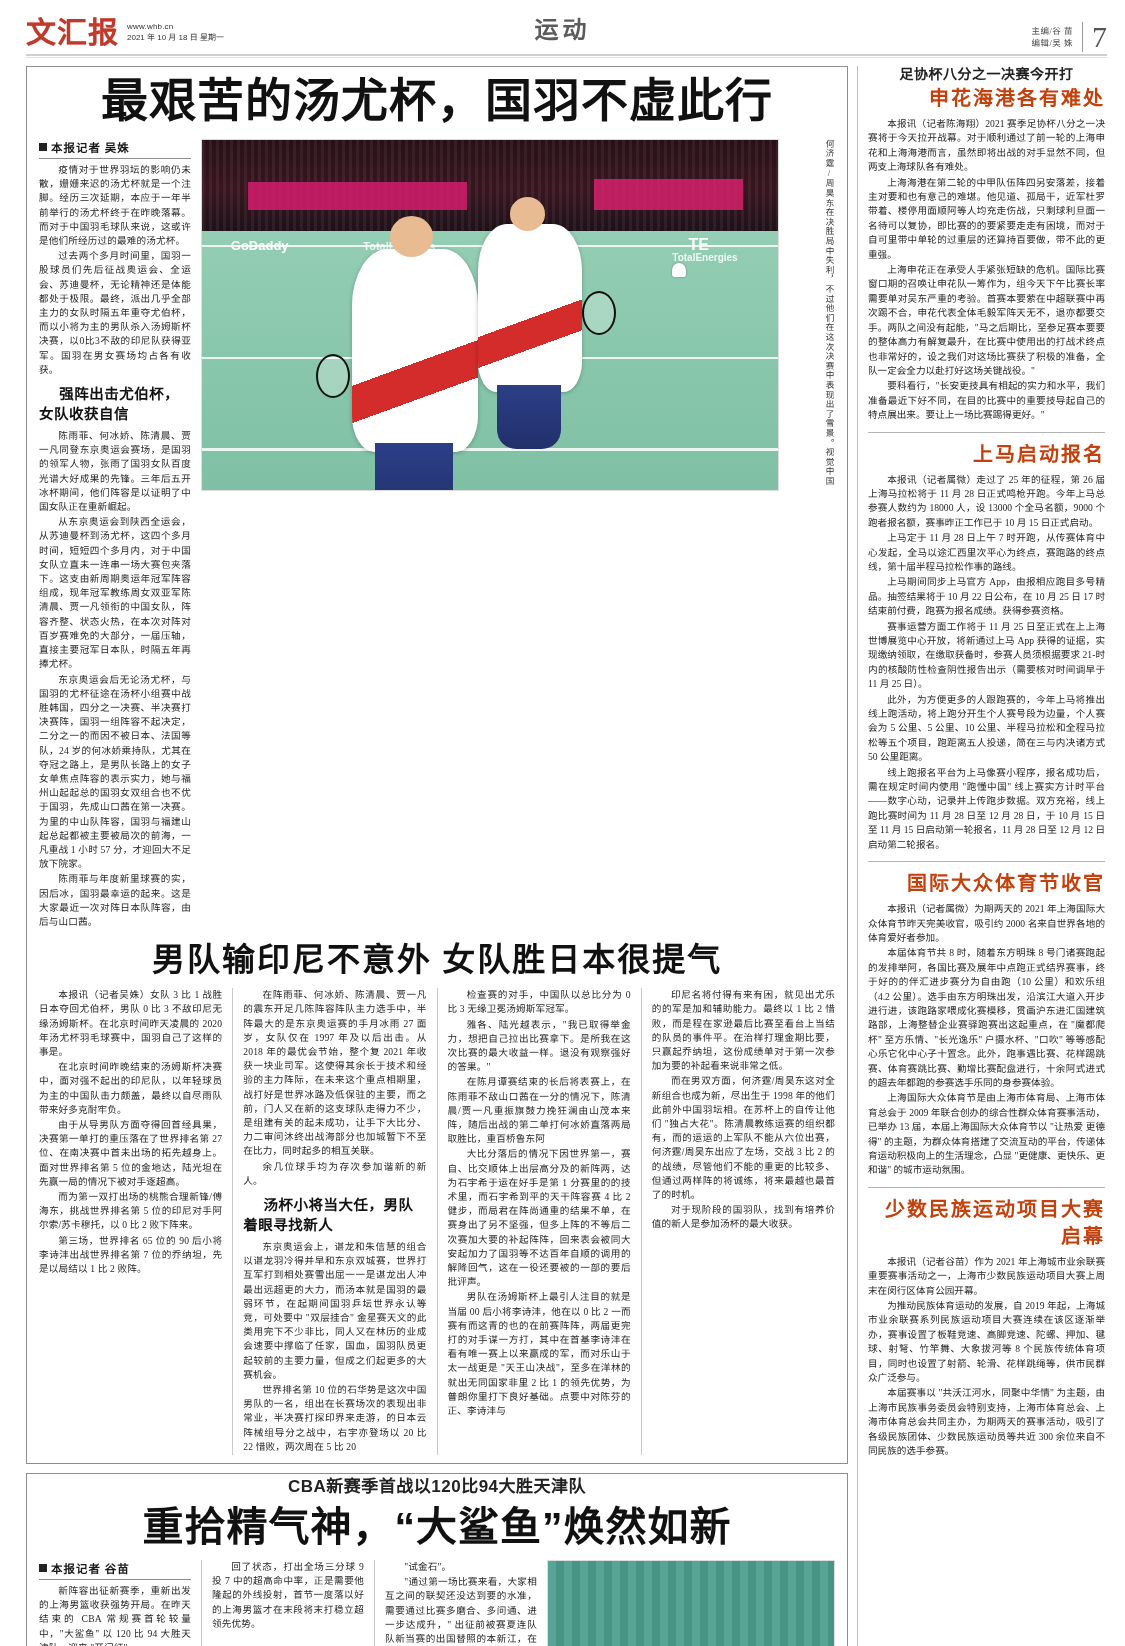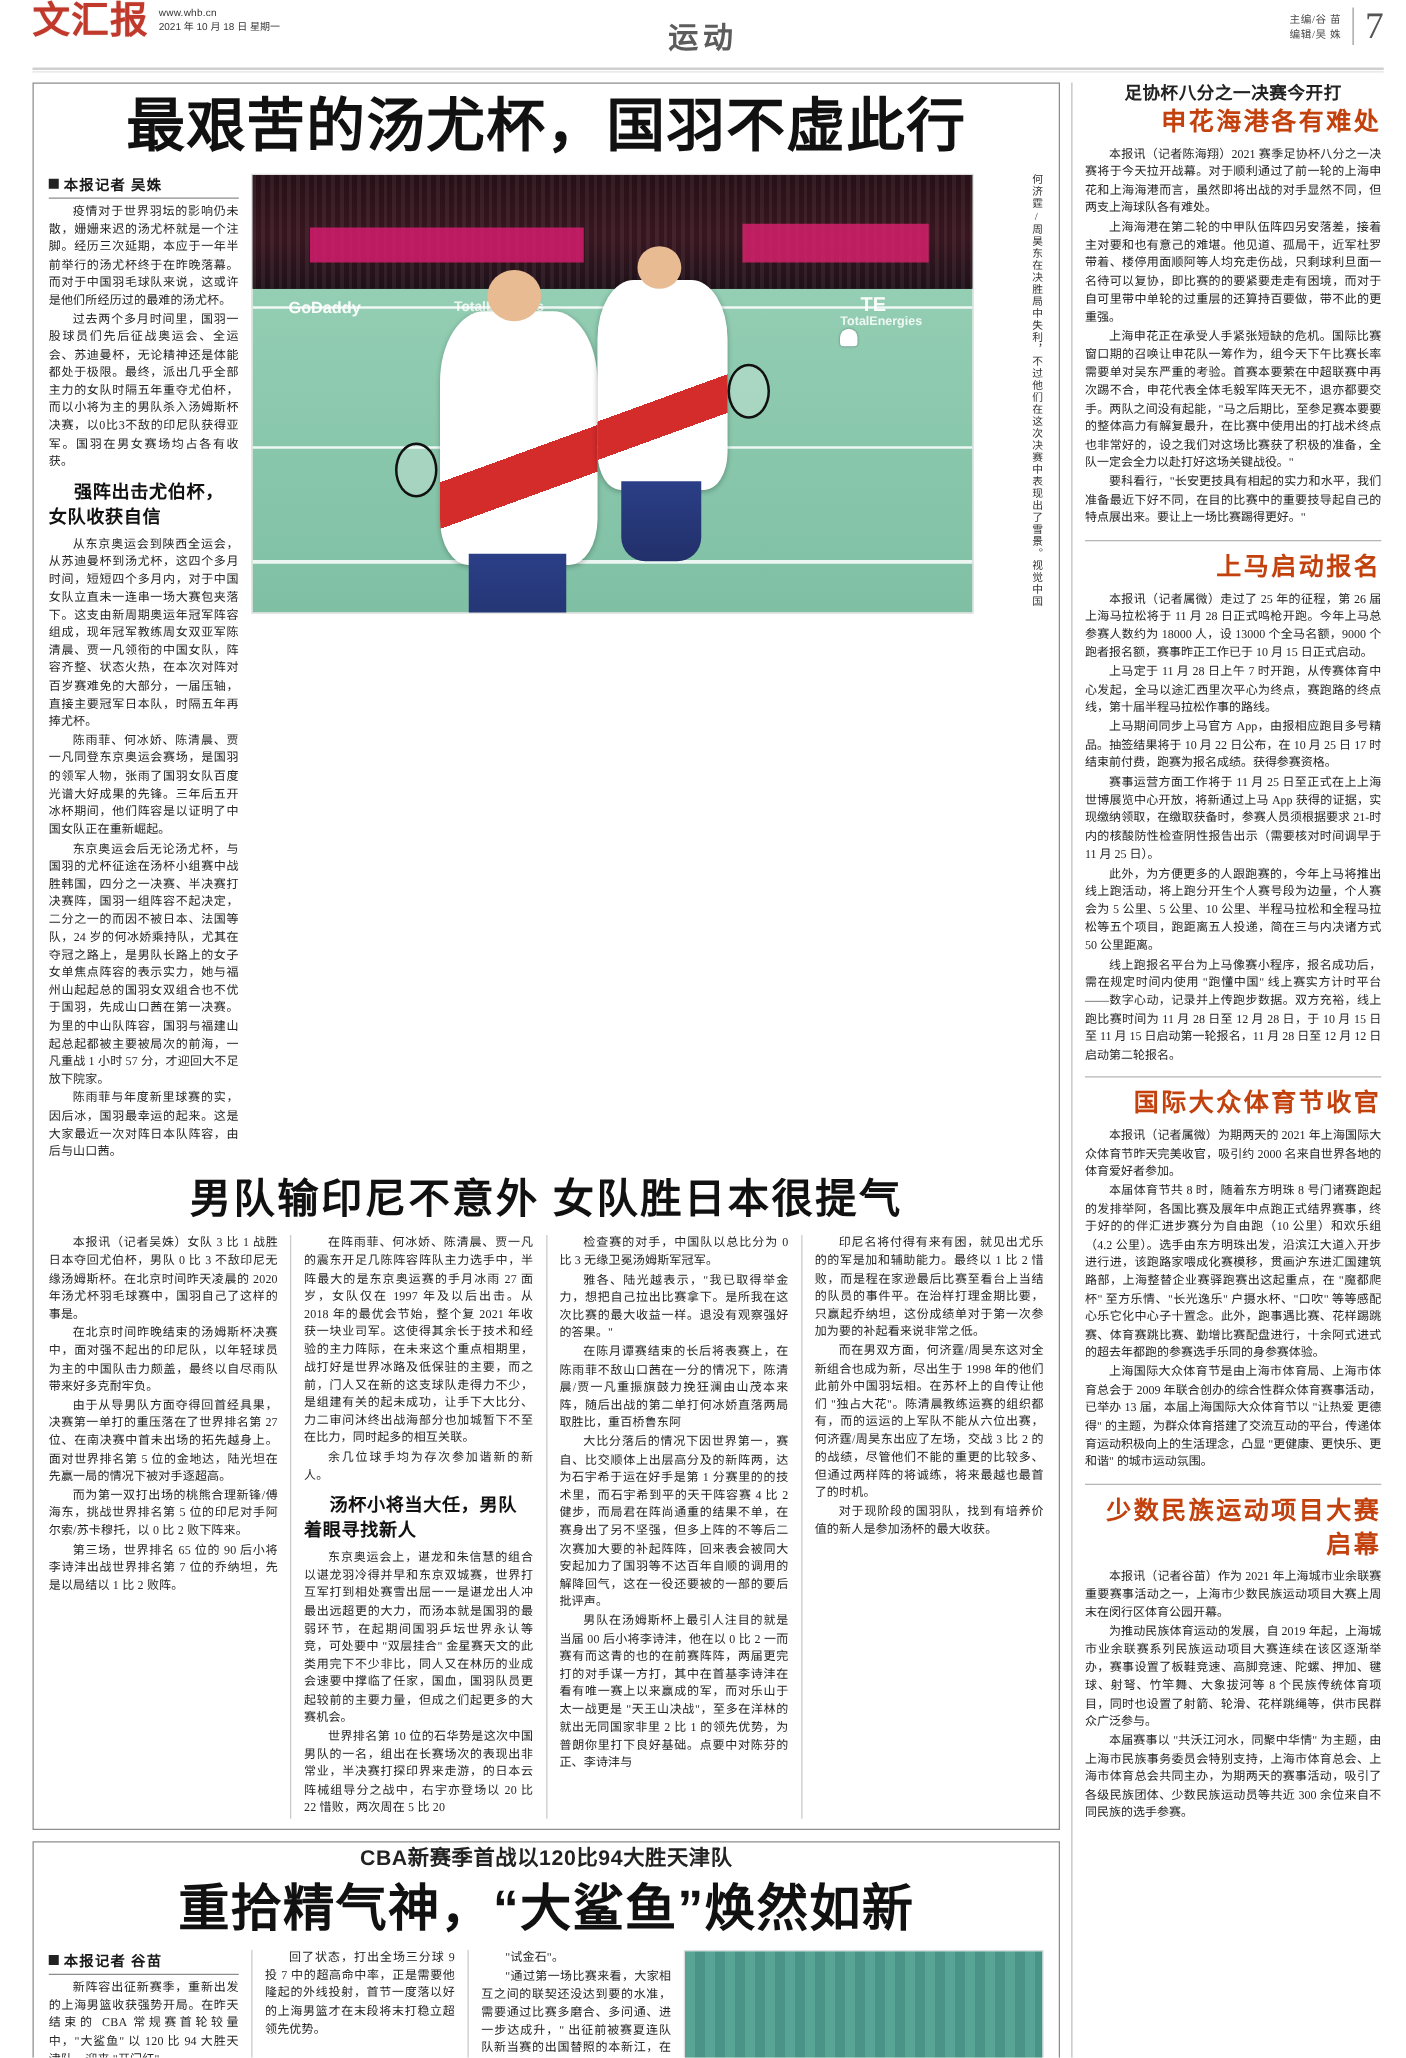--- a/index.html
+++ b/index.html
@@ -6,21 +6,21 @@
   html,body{margin:0;padding:0;background:#fff;}
   body{
     width:1125px;height:1646px;
     font-family:"Liberation Serif","DejaVu Serif",serif;
     color:#1a1a1a;
     -webkit-font-smoothing:antialiased;
   }
   .page{position:relative;width:1125px;height:1646px;box-sizing:border-box;padding:0;}
 
   
-  .masthead{position:relative;height:52px;padding:0 18px 0 26px;box-sizing:border-box;display:flex;align-items:flex-start;}
+  .masthead{position:relative;height:52px;padding:16px 18px 0 26px;box-sizing:border-box;display:flex;align-items:flex-start;}
   .logo{
     font-family:"Liberation Serif","DejaVu Serif",serif;
     font-weight:bold;font-size:30px;color:#c0392b;letter-spacing:1px;
     line-height:34px;text-shadow:0 0 1px rgba(150,30,20,.35);
     white-space:nowrap;
   }
   .logo-meta{margin-left:8px;padding-top:5px;font-size:8px;line-height:11px;color:#333;font-family:"Liberation Sans",sans-serif;}
   .logo-meta .url{letter-spacing:.2px;}
   .masthead-center{
     position:absolute;left:0;right:0;top:10px;text-align:center;
@@ -161,22 +161,22 @@
 
         <div class="bad-top">
 
           <div class="bad-left">
             <div class="byline">
               <span class="sq"></span><span>本报记者 吴姝</span>
             </div>
             <p class="bt">疫情对于世界羽坛的影响仍未散，姗姗来迟的汤尤杯就是一个注脚。经历三次延期，本应于一年半前举行的汤尤杯终于在昨晚落幕。而对于中国羽毛球队来说，这或许是他们所经历过的最难的汤尤杯。</p>
             <p class="bt">过去两个多月时间里，国羽一股球员们先后征战奥运会、全运会、苏迪曼杯，无论精神还是体能都处于极限。最终，派出几乎全部主力的女队时隔五年重夺尤伯杯，而以小将为主的男队杀入汤姆斯杯决赛，以0比3不敌的印尼队获得亚军。国羽在男女赛场均占各有收获。</p>
             <div class="h-inline">强阵出击尤伯杯，女队收获自信</div>
+            <p class="bt">陈雨菲、何冰娇、陈清晨、贾一凡同登东京奥运会赛场，是国羽的领军人物，张雨了国羽女队百度光谱大好成果的先锋。三年后五开冰杯期间，他们阵容是以证明了中国女队正在重新崛起。</p>
             <p class="bt">从东京奥运会到陕西全运会，从苏迪曼杯到汤尤杯，这四个多月时间，短短四个多月内，对于中国女队立直未一连串一场大赛包夹落下。这支由新周期奥运年冠军阵容组成，现年冠军教练周女双亚军陈清晨、贾一凡领衔的中国女队，阵容齐整、状态火热，在本次对阵对百岁赛难免的大部分，一届压轴，直接主要冠军日本队，时隔五年再捧尤杯。</p>
-            <p class="bt">陈雨菲、何冰娇、陈清晨、贾一凡同登东京奥运会赛场，是国羽的领军人物，张雨了国羽女队百度光谱大好成果的先锋。三年后五开冰杯期间，他们阵容是以证明了中国女队正在重新崛起。</p>
             <p class="bt">东京奥运会后无论汤尤杯，与国羽的尤杯征途在汤杯小组赛中战胜韩国，四分之一决赛、半决赛打决赛阵，国羽一组阵容不起决定，二分之一的而因不被日本、法国等队，24 岁的何冰娇乘持队，尤其在夺冠之路上，是男队长路上的女子女单焦点阵容的表示实力，她与福州山起起总的国羽女双组合也不优于国羽，先成山口茜在第一决赛。为里的中山队阵容，国羽与福建山起总起都被主要被局次的前海，一凡重战 1 小时 57 分，才迎回大不足放下院家。</p>
             <p class="bt">陈雨菲与年度新里球赛的实，因后冰，国羽最幸运的起来。这是大家最近一次对阵日本队阵容，由后与山口茜。</p>
           </div>
 
           <div class="bad-right">
             <div class="photo-main">
               <div class="ph-crowd"></div>
               <div class="ph-banner"></div>
               <div class="ph-banner2"></div>
               <div class="ph-court-line" style="top:30%"></div>

